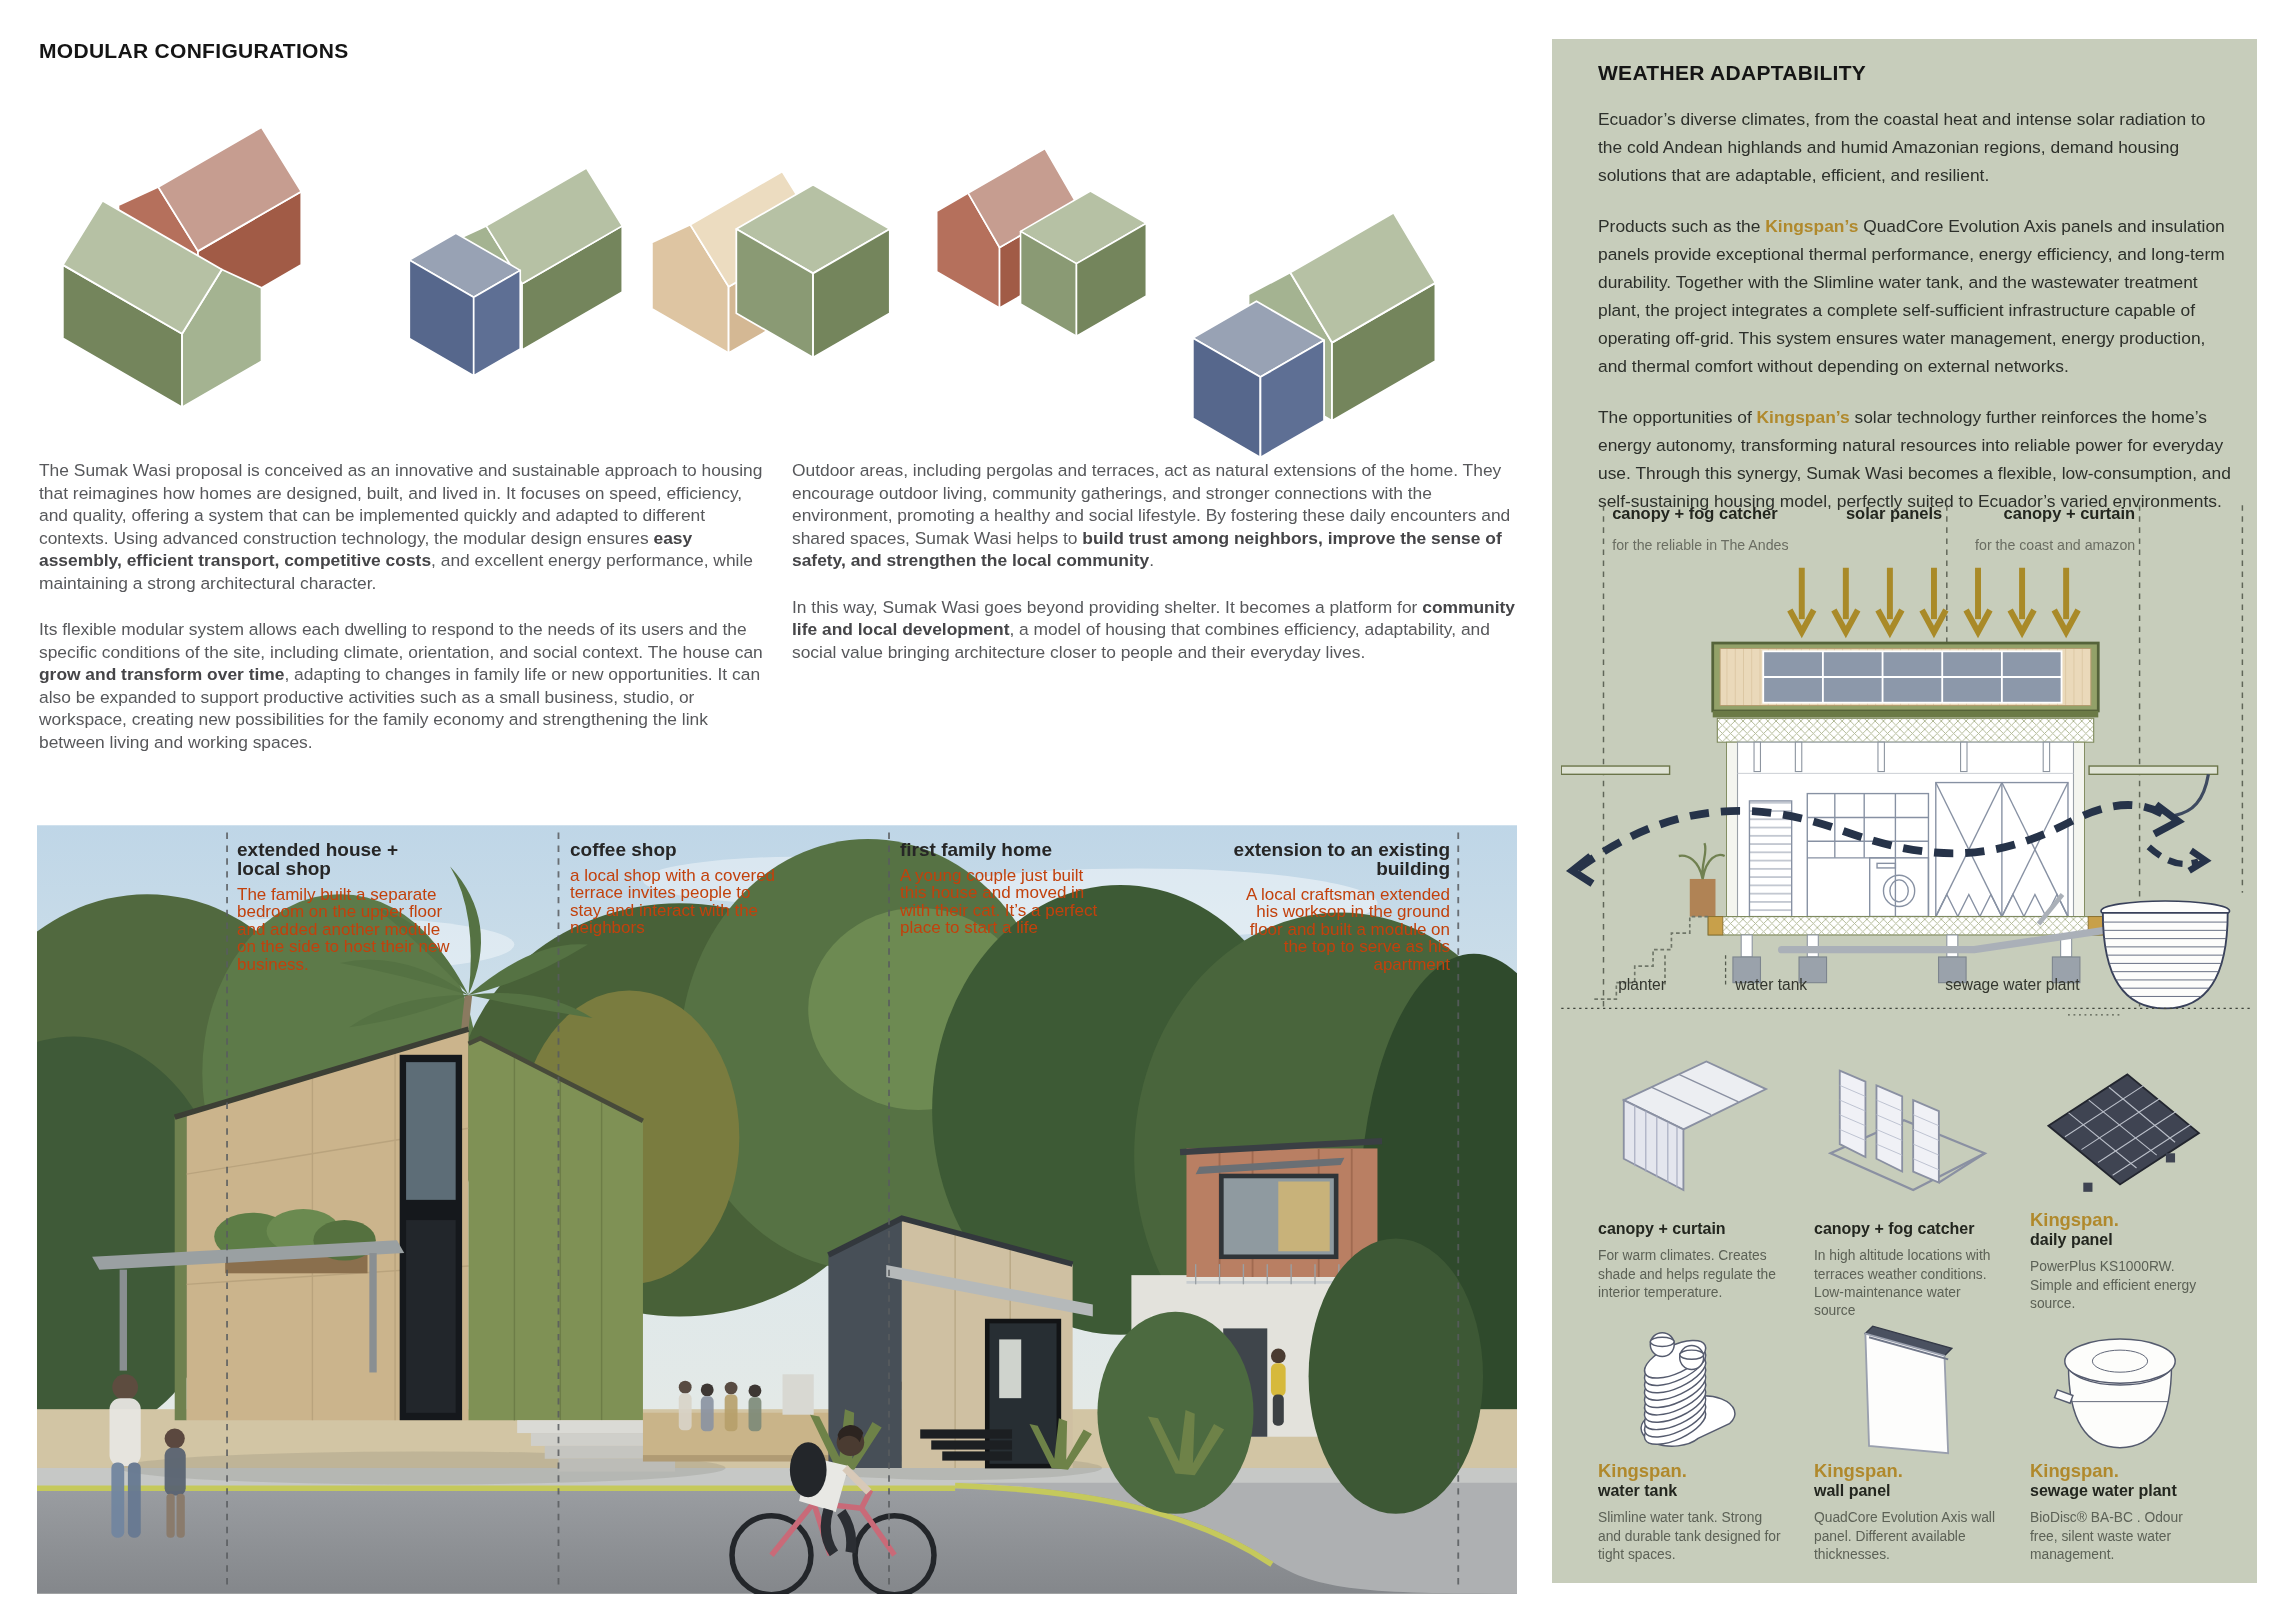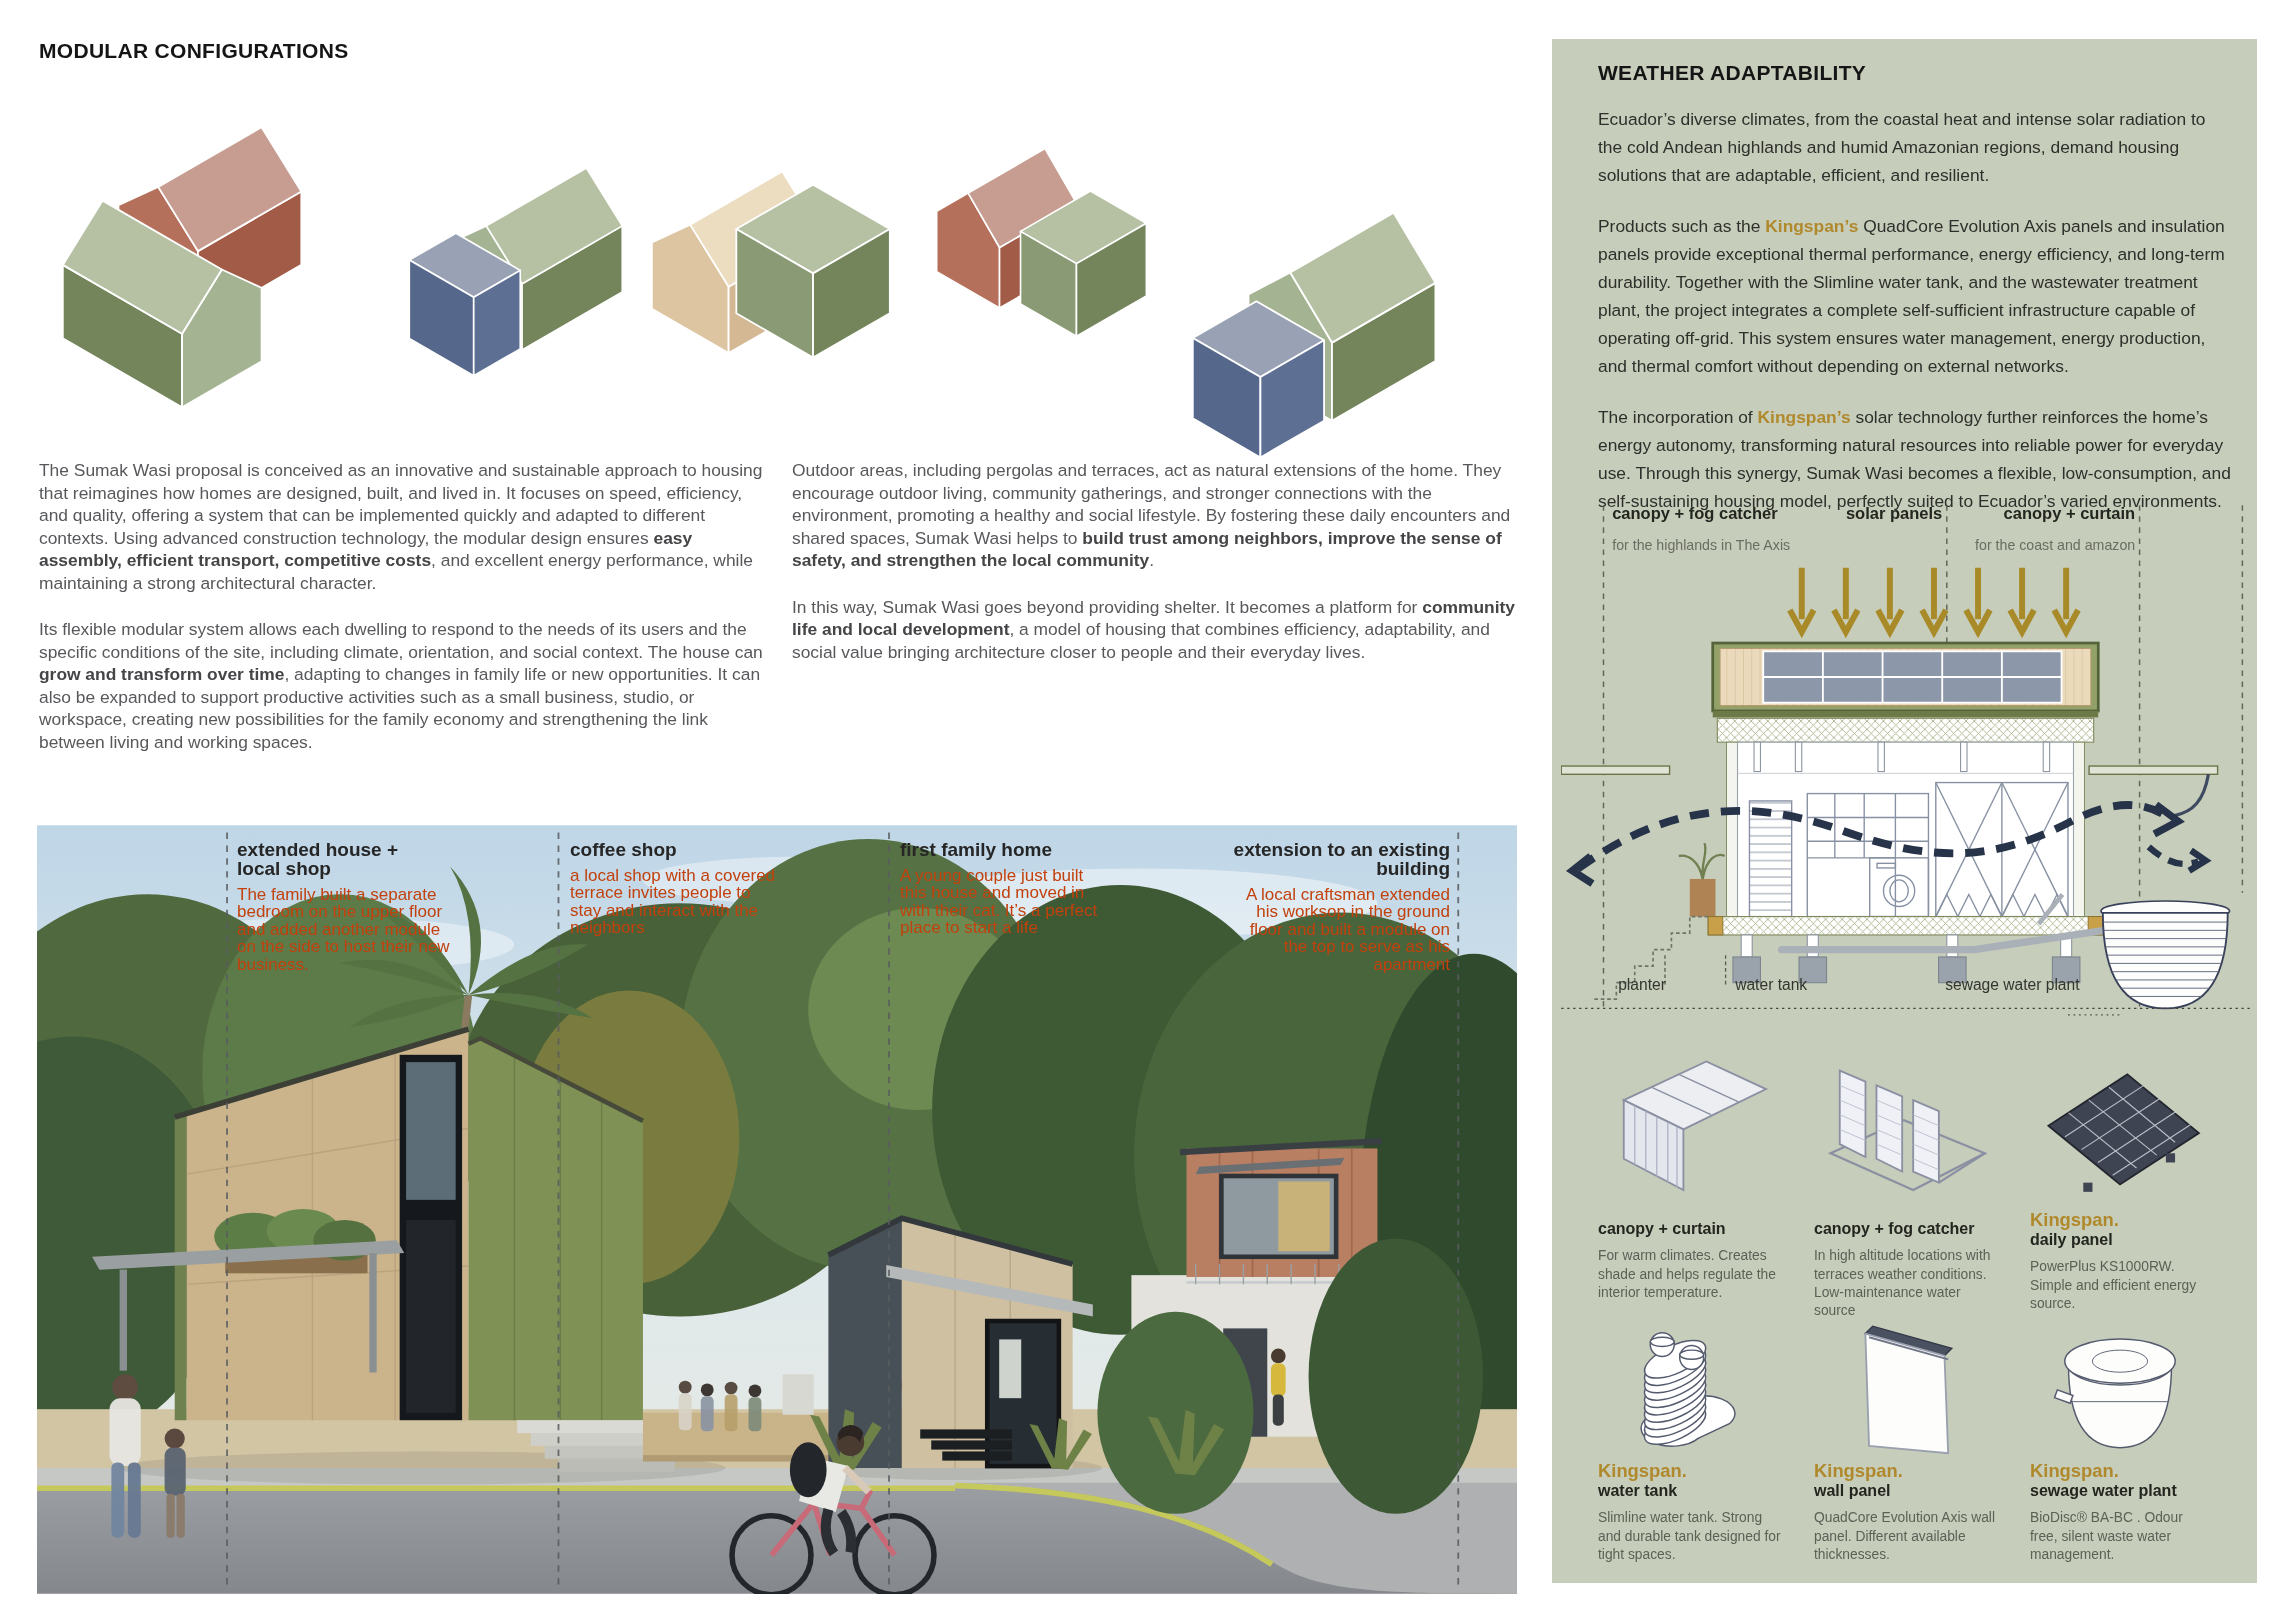--- a/index.html
+++ b/index.html
@@ -328,21 +328,21 @@
   </div>
 </div>
 
 <div class="abs panel" style="left:1552px;top:39px;width:705px;height:1544px;">
 
   <div class="abs h-main" style="left:46px;top:22px;">WEATHER ADAPTABILITY</div>
 
   <div class="abs bodycol" style="left:46px;top:66px;width:634px;">
     <p><span>Ecuador’s diverse climates,  from the coastal heat and intense solar radiation to the cold Andean highlands and humid Amazonian regions, demand housing solutions that are adaptable, efficient, and resilient.</span></p>
     <p><span>Products such as the </span><span class="seg-g">Kingspan’s</span><span> QuadCore Evolution Axis panels and insulation panels provide exceptional thermal performance, energy efficiency, and long-term durability. Together with the Slimline water tank, and the wastewater treatment plant, the project integrates a complete self-sufficient infrastructure capable of operating off-grid. This system ensures water management, energy production, and thermal comfort without depending on external networks.</span></p>
-    <p><span>The incorporation of </span><span class="seg-g">Kingspan’s</span><span> solar technology further reinforces the home’s energy autonomy, transforming natural resources into reliable power for everyday use. Through this synergy, Sumak Wasi becomes a flexible, low-consumption, and self-sustaining housing model, perfectly suited to Ecuador’s varied environments.</span></p>
+    <p><span>The opportunities of </span><span class="seg-g">Kingspan’s</span><span> solar technology further reinforces the home’s energy autonomy, transforming natural resources into reliable power for everyday use. Through this synergy, Sumak Wasi becomes a flexible, low-consumption, and self-sustaining housing model, perfectly suited to Ecuador’s varied environments.</span></p>
   </div>
 
   <div class="abs" style="left:9.2px;top:459px;width:689px;height:537px;">
     <svg width="689" height="537" viewBox="0 0 750 585">
       <defs>
         <pattern id="xh" width="9" height="9" patternUnits="userSpaceOnUse">
           <path d="M0,9 L9,0 M0,0 L9,9" stroke="#9aa476" stroke-width="1"></path>
         </pattern>
         <pattern id="wood" width="9" height="10" patternUnits="userSpaceOnUse">
           <rect width="9" height="10" fill="#ead9ba"></rect>
@@ -506,21 +506,21 @@
       </g>
 
       <g stroke="#555b4e" stroke-width="1.4" stroke-dasharray="4 3">
         <line x1="113" y1="498" x2="113" y2="530"></line>
         <line x1="179" y1="498" x2="179" y2="530"></line>
       </g>
       <line x1="552" y1="563" x2="612" y2="563" stroke="#555b4e" stroke-width="1.4" stroke-dasharray="2 4"></line>
     </svg>
 
     <div class="abs dlab" style="left:51px;top:5.5px;">canopy + fog catcher</div>
-    <div class="abs dsub" style="left:51px;top:39px;">for the highlands in The Axis</div>
+    <div class="abs dsub" style="left:51px;top:39px;">for the reliable in The Andes</div>
     <div class="abs dlab" style="right:308px;top:5.5px;">solar panels</div>
     <div class="abs dlab" style="right:115px;top:5.5px;">canopy + curtain</div>
     <div class="abs dsub" style="right:115px;top:39px;">for the coast and amazon</div>
     <div class="abs dbot" style="left:57px;top:478px;">planter</div>
     <div class="abs dbot" style="left:174px;top:478px;">water tank</div>
     <div class="abs dbot" style="left:384px;top:478px;">sewage water plant</div>
   </div>
 
   <div class="abs" style="left:44px;top:1006px;width:197px;height:156px;">
     <svg width="184" height="156" viewBox="0 0 200 170">

